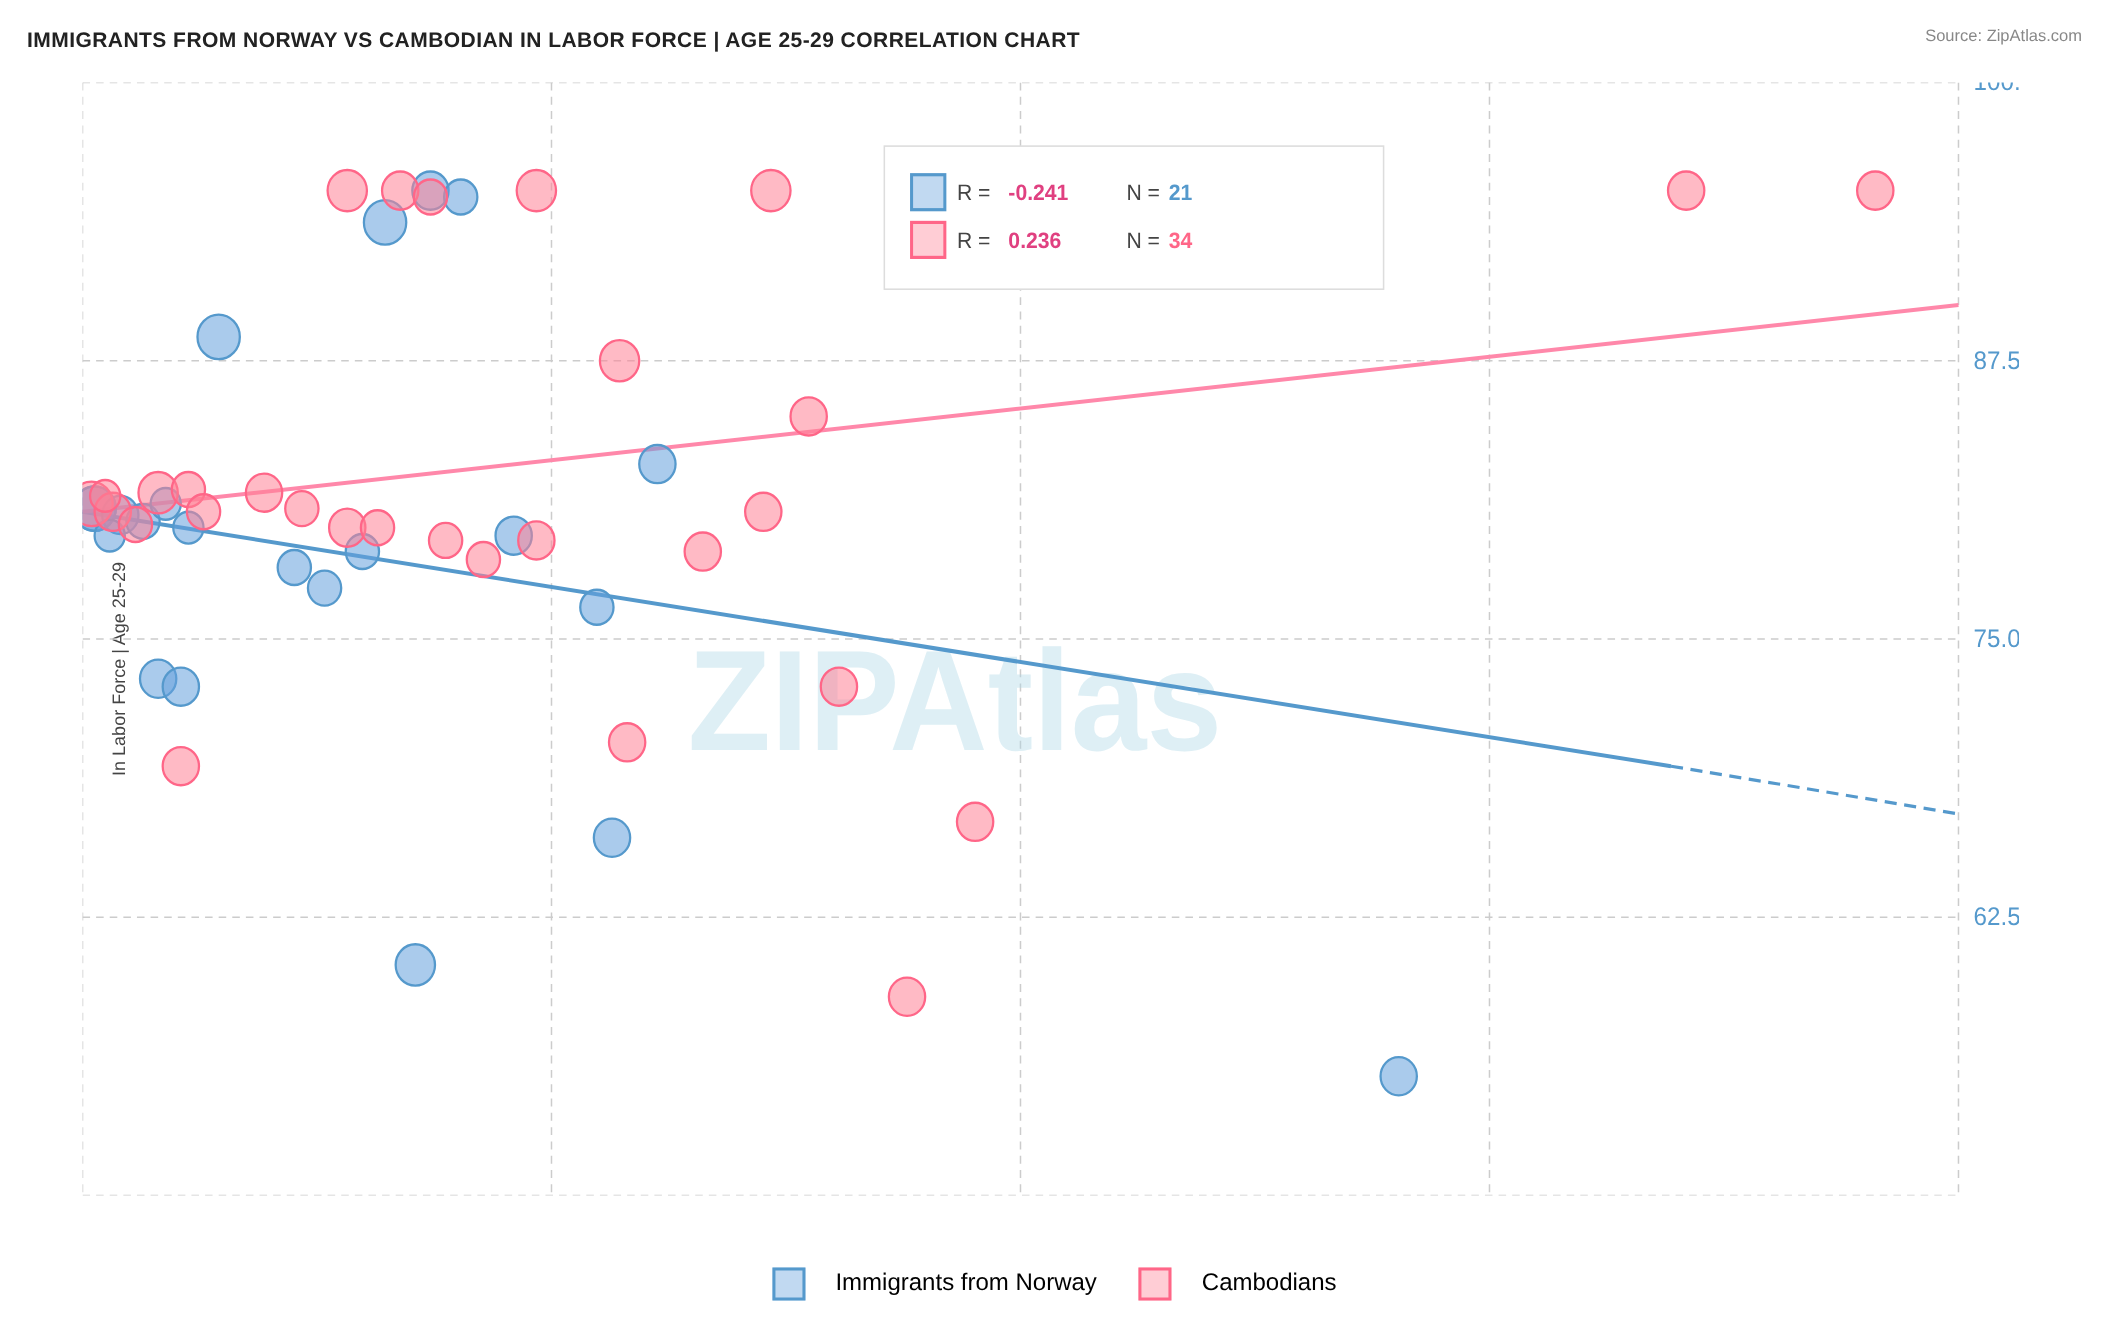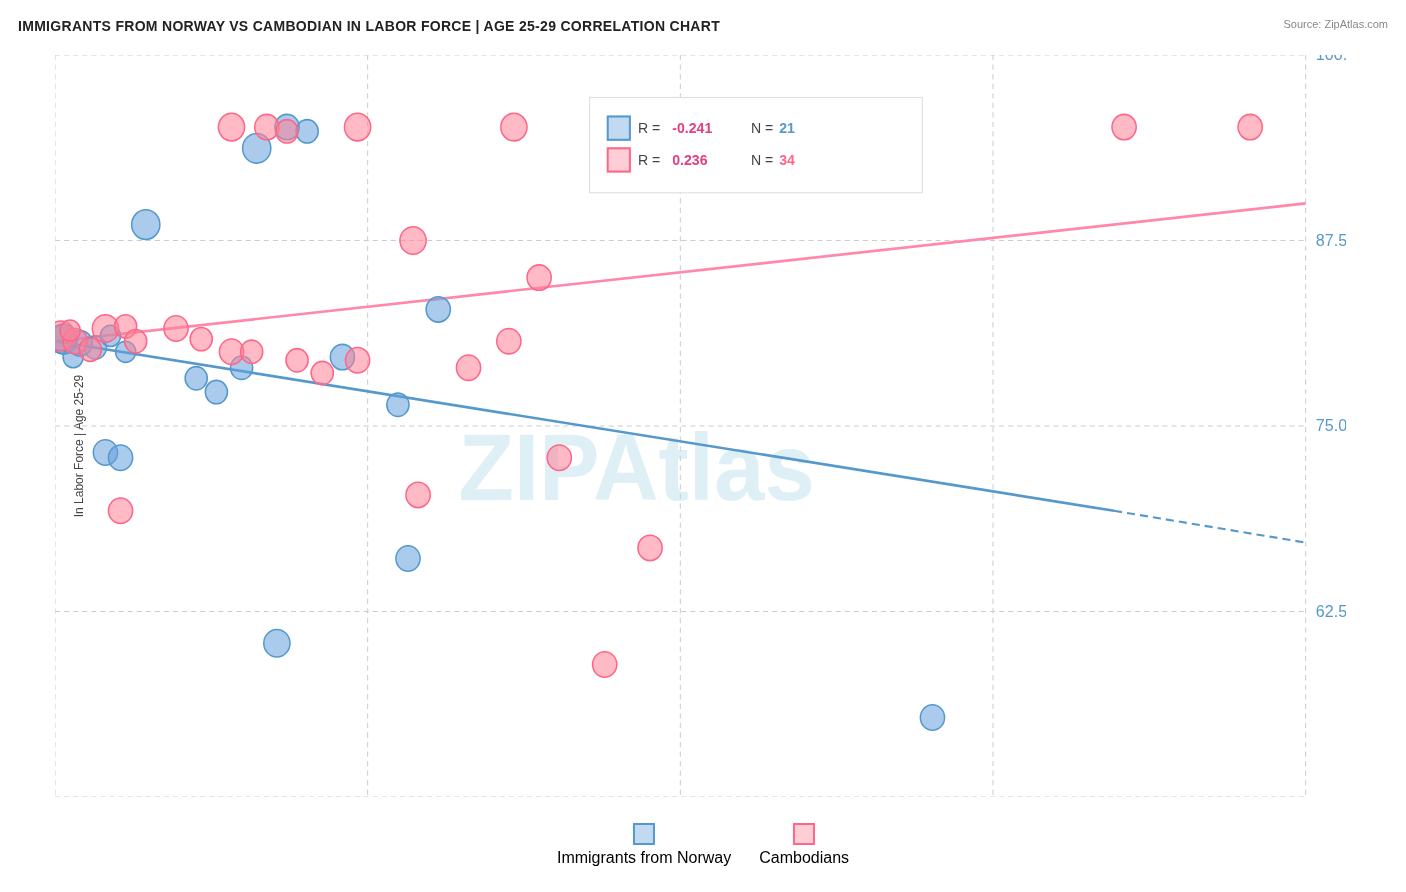--- a/index.html
+++ b/index.html
@@ -28,22 +28,21 @@
     .source-label {
       position: absolute;
       top: 18px;
       right: 18px;
       font-size: 11px;
       color: #888;
     }
     .legend-item {
       display: flex;
       align-items: center;
-      gap: 4px;
-      flex-direction: column;
+      gap: 20px;
     }
     .legend-box {
       width: 22px;
       height: 22px;
       border: 2px solid;
     }
     .legend-box-blue {
       background: rgba(100, 160, 220, 0.4);
       border-color: #5599cc;
     }

